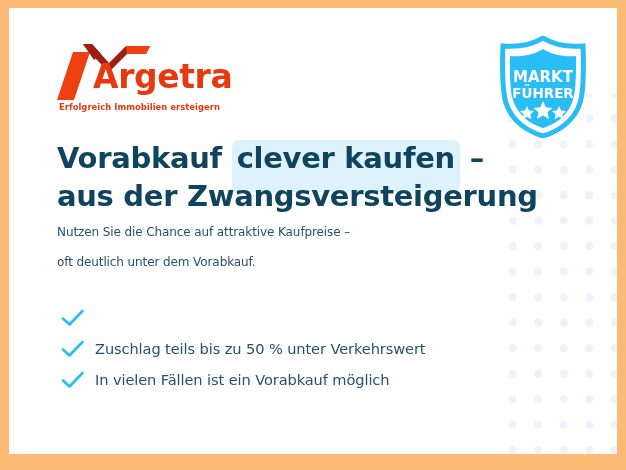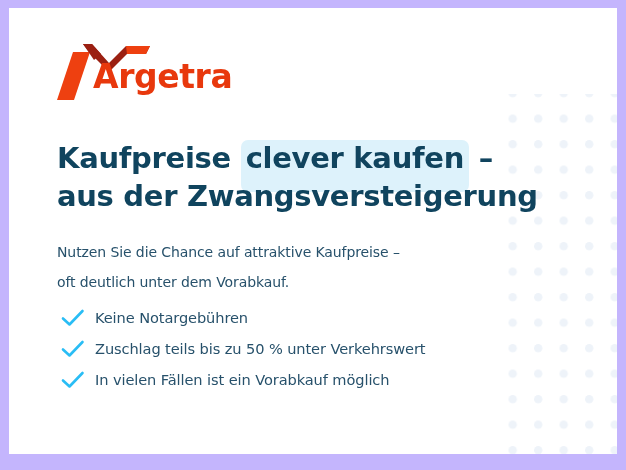--- a/index.html
+++ b/index.html
@@ -12,21 +12,21 @@
 
   body {
     font-family: "Liberation Sans", sans-serif;
     background: #cdf0ff;
   }
 
   #banner {
     position: relative;
     width: 626px;
     height: 470px;
-    background: #c4b5fd;
+    background: #fdba74;
     padding: 8px 9px 16px 9px;
   }
 
   #canvas {
     position: relative;
     width: 100%;
     height: 100%;
     background: #ffffff;
     overflow: hidden;
   }
@@ -117,24 +117,24 @@
   .hl-highlight {
     background: #ddf2fb;
     padding: 1px 5px 17px 5px;
     border-radius: 7px;
   }
 
   
   #subheadline {
     position: absolute;
     left: 48px;
-    top: 229px;
+    top: 209px;
     width: 500px;
     font-family: "DejaVu Sans", sans-serif;
-    font-size: 14px;
+    font-size: 12px;
     line-height: 30px;
     color: #27516b;
     letter-spacing: -0.1px;
   }
 
   
   #checklist {
     position: absolute;
     left: 52px;
     top: 294px;
@@ -190,41 +190,57 @@
         </span>
         <span id="logo-roof">
           <svg width="82" height="28" viewBox="0 0 82 28" xmlns="http://www.w3.org/2000/svg" aria-hidden="true">
             <polygon points="15,0 24,0 41,19 58,2 82,2 78,10 59,10 41,28 22,9" fill="#9b2012"></polygon>
             <polygon points="58,2 82,2 78,10 59,10" fill="#ee4010"></polygon>
             <polygon points="15,0 24,0 33,10 26,16" fill="#9b2012"></polygon>
           </svg>
         </span>
         <span id="logo-wordmark">Argetra</span>
       </div>
+      <div id="logo-tagline">Erfolgreich Immobilien ersteigern</div>
     </div>
 
+    <div id="badge">
+      <svg width="94" height="102" viewBox="0 0 94 102" xmlns="http://www.w3.org/2000/svg">
+
+        <path d="M47 2 C 36 9, 20 11, 7 10 C 7 10, 5 52, 10 67 C 16 86, 33 96, 47 100 C 61 96, 78 86, 84 67 C 89 52, 87 10, 87 10 C 74 11, 58 9, 47 2 Z" fill="none" stroke="#29bdf5" stroke-width="5"></path>
+
+        <path d="M47 13 C 38 19, 25 21, 14 20 C 14 20, 13 52, 17 64 C 22 80, 36 89, 47 92 C 58 89, 72 80, 77 64 C 81 52, 80 20, 80 20 C 69 21, 56 19, 47 13 Z" fill="#29bdf5"></path>
+        <text x="47" y="46" text-anchor="middle" font-family="DejaVu Sans, sans-serif" font-size="15" font-weight="bold" fill="#ffffff">MARKT</text>
+        <text x="47" y="62" text-anchor="middle" font-family="DejaVu Sans, sans-serif" font-size="13.5" font-weight="bold" fill="#ffffff">FÜHRER</text>
+
+        <g fill="#ffffff">
+          <polygon points="31,70 33.0,74.6 38,75.1 34.3,78.4 35.4,83.3 31,80.7 26.6,83.3 27.7,78.4 24,75.1 29,74.6"></polygon>
+          <polygon points="47,65 49.8,71.2 56.5,71.9 51.5,76.3 53,83 47,79.5 41,83 42.5,76.3 37.5,71.9 44.2,71.2"></polygon>
+          <polygon points="63,70 65.0,74.6 70,75.1 66.3,78.4 67.4,83.3 63,80.7 58.6,83.3 59.7,78.4 56,75.1 61,74.6"></polygon>
+        </g>
+      </svg>
+    </div>
 
     <h1 id="headline">
-      <span>Kaufpreise </span><span class="hl-highlight">clever kaufen</span><span> –</span><br>
+      <span>Vorabkauf </span><span class="hl-highlight">clever kaufen</span><span> –</span><br>
       <span>aus der Zwangsversteigerung</span>
     </h1>
 
     <p id="subheadline">
       <span>Nutzen Sie die Chance auf attraktive Kaufpreise –</span><br>
       <span>oft deutlich unter dem Vorabkauf.</span>
     </p>
 
     <ul id="checklist">
       <li class="check-item">
         <span class="check-icon">
           <svg width="24" height="20" viewBox="0 0 24 20" xmlns="http://www.w3.org/2000/svg" aria-hidden="true">
             <path d="M2 10.5 L8.5 16.5 L21.5 3" fill="none" stroke="#29bdf5" stroke-width="2.6" stroke-linecap="round" stroke-linejoin="round"></path>
           </svg>
         </span>
-        <span class="check-label">Keine Notargebühren</span>
       </li>
       <li class="check-item">
         <span class="check-icon">
           <svg width="24" height="20" viewBox="0 0 24 20" xmlns="http://www.w3.org/2000/svg" aria-hidden="true">
             <path d="M2 10.5 L8.5 16.5 L21.5 3" fill="none" stroke="#29bdf5" stroke-width="2.6" stroke-linecap="round" stroke-linejoin="round"></path>
           </svg>
         </span>
         <span class="check-label">Zuschlag teils bis zu 50 % unter Verkehrswert</span>
       </li>
       <li class="check-item">

